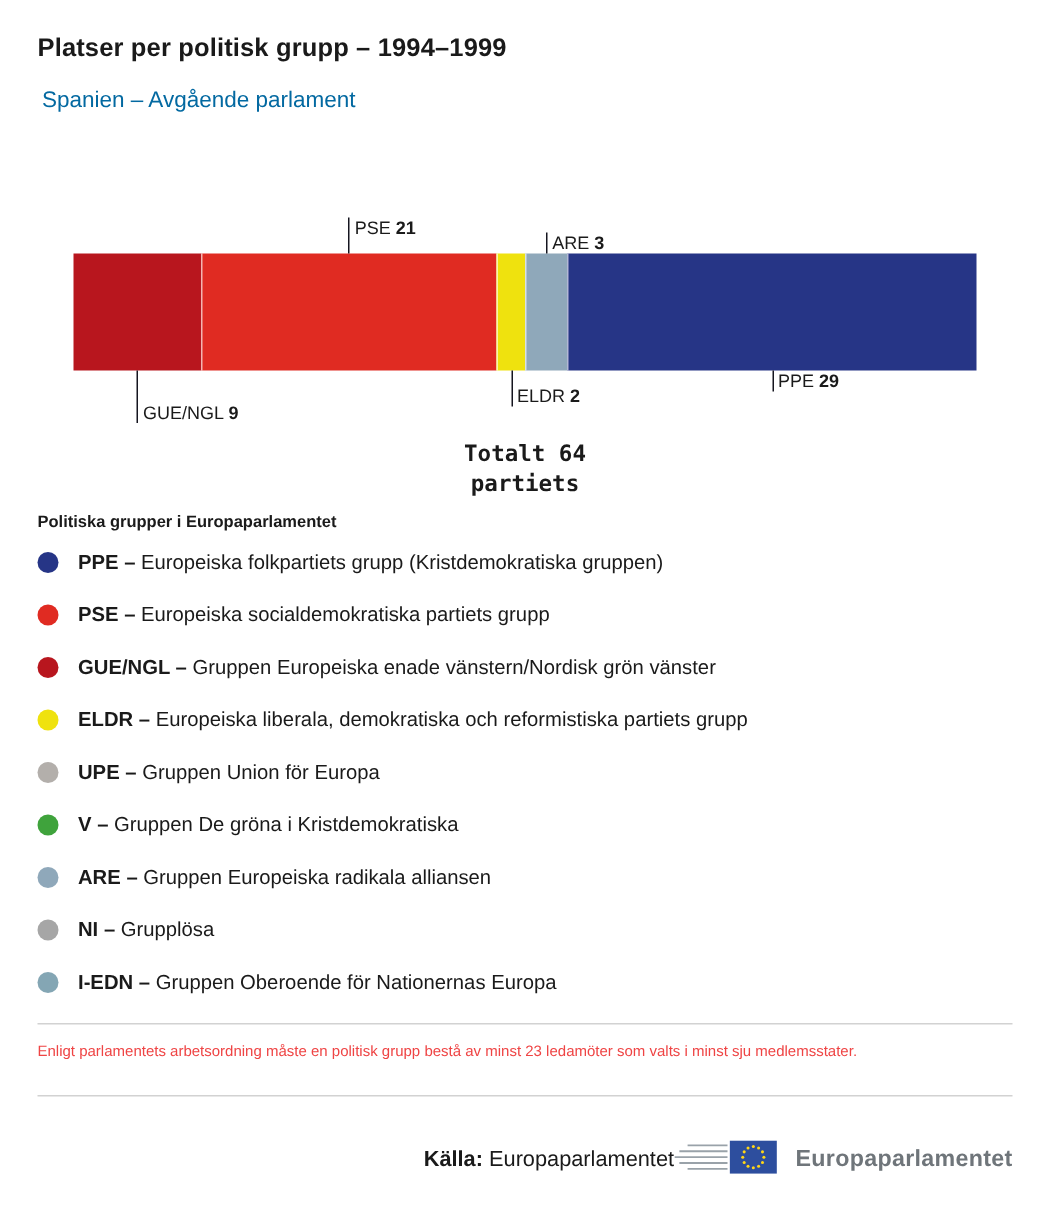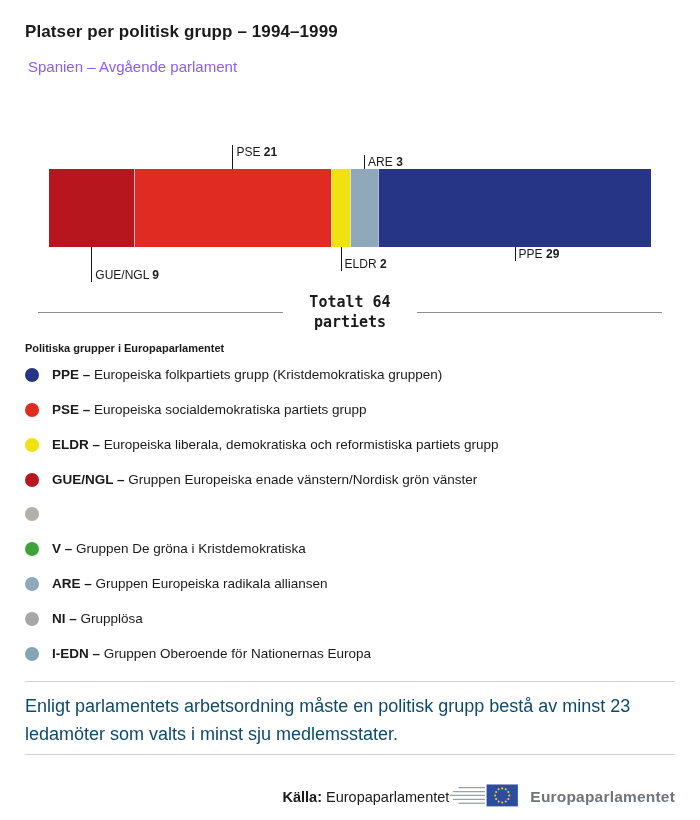--- a/index.html
+++ b/index.html
@@ -6,56 +6,56 @@
   html, body { margin: 0; padding: 0; background: #fff; }
   .page {
     width: 700px; height: 820px;
     padding: 20px 25px;
     font-family: "Liberation Sans", sans-serif;
     color: #1a1a1a;
     position: relative;
     overflow: hidden;
   }
   h1 { font-size: 17px; font-weight: bold; margin: 2px 0 10px; letter-spacing: 0.1px; }
-  .subtitle { font-size: 15px; color: #8b5cf6; margin: 16px 0 0 3px; }
+  .subtitle { font-size: 15px; color: #0369a1; margin: 16px 0 0 3px; }
 
   
   .chart { position: relative; height: 78px; margin: 94px 24px 46px; }
   .bar { display: flex; width: 100%; height: 100%; }
   .seg { height: 100%; }
   .seg + .seg { border-left: 1px solid rgba(255,255,255,0.65); }
   .callout { position: absolute; width: 0; font-size: 12px; }
   .callout.above { bottom: 100%; }
   .callout.below { top: 100%; }
   .cline { position: absolute; left: 0; width: 1px; background: #15151f; height: var(--len); }
   .above .cline { bottom: 0; }
   .below .cline { top: 0; }
   .ctxt { position: absolute; left: 4px; white-space: nowrap; line-height: 14px; }
   .above .ctxt { bottom: calc(var(--len) - 14px); }
   .below .ctxt { top: calc(var(--len) - 14px); }
   .ctxt b { font-weight: bold; }
 
   
-  .total-row { display: flex; align-items: center; gap: 26px; margin: 0 13px; }
+  .total-row { display: flex; align-items: center; margin: 0 13px; flex-direction: column; }
   .rule { flex: 1; height: 1px; background: #8d8d8d; }
   .total-text {
     display: flex; flex-direction: column; text-align: center;
     font-family: "DejaVu Sans Mono", monospace; font-weight: bold;
     font-size: 15px; line-height: 1.3;
   }
 
   
   .legend-title { font-size: 11px; font-weight: bold; margin: 10px 0 13px; }
   .legend-list { list-style: none; margin: 0; padding: 0; }
   .legend-item { display: flex; align-items: center; margin-bottom: 20px; font-size: 13.5px; }
   .dot { width: 14px; height: 14px; border-radius: 50%; margin-right: 13px; flex: none; }
   .ltxt b { font-weight: bold; }
 
   .divider { border: 0; border-top: 1px solid #d2d2d2; margin: 0; }
-  .footnote { font-size: 18px; color: #0c4a6e; line-height: 1.55; margin: 11px 0 5px; max-width: 632px; }
+  .footnote { font-size: 10px; color: #ef4444; line-height: 1.55; margin: 11px 0 20px; max-width: 632px; }
 
   .footer { display: flex; justify-content: flex-end; align-items: center; margin-top: 24px; }
   .source { font-size: 14.5px; }
   .source b { font-weight: bold; }
   .logo-wrap { display: flex; align-items: center; gap: 9px; }
   .logo-text { font-size: 15.5px; font-weight: 700; color: #6f757a; letter-spacing: 0.2px; }
 </style>
 </head>
 <body>
 
@@ -108,29 +108,30 @@
     <ul class="legend-list">
         <li class="legend-item">
           <span class="dot" style="background:#263586"></span>
           <span class="ltxt"><b>PPE –</b> <span>Europeiska folkpartiets grupp (Kristdemokratiska gruppen)</span></span>
         </li>
         <li class="legend-item">
           <span class="dot" style="background:#e02b22"></span>
           <span class="ltxt"><b>PSE –</b> <span>Europeiska socialdemokratiska partiets grupp</span></span>
         </li>
         <li class="legend-item">
+          <span class="dot" style="background:#b8161e"></span>
+          <span class="ltxt"><b>GUE/NGL –</b> <span>Gruppen Europeiska enade vänstern/Nordisk grön vänster</span></span>
+        </li>
+        <li class="legend-item">
           <span class="dot" style="background:#efe20e"></span>
           <span class="ltxt"><b>ELDR –</b> <span>Europeiska liberala, demokratiska och reformistiska partiets grupp</span></span>
         </li>
         <li class="legend-item">
-          <span class="dot" style="background:#b8161e"></span>
-          <span class="ltxt"><b>GUE/NGL –</b> <span>Gruppen Europeiska enade vänstern/Nordisk grön vänster</span></span>
-        </li>
-        <li class="legend-item">
           <span class="dot" style="background:#b3afab"></span>
+          <span class="ltxt"><b>UPE –</b> <span>Gruppen Union för Europa</span></span>
         </li>
         <li class="legend-item">
           <span class="dot" style="background:#3fa33c"></span>
           <span class="ltxt"><b>V –</b> <span>Gruppen De gröna i Kristdemokratiska</span></span>
         </li>
         <li class="legend-item">
           <span class="dot" style="background:#8fa8ba"></span>
           <span class="ltxt"><b>ARE –</b> <span>Gruppen Europeiska radikala alliansen</span></span>
         </li>
         <li class="legend-item">

